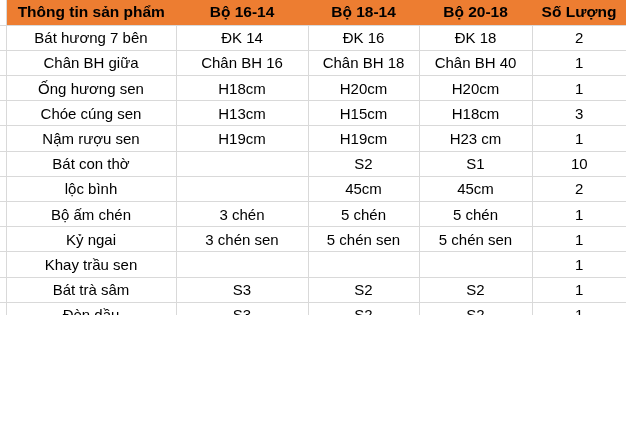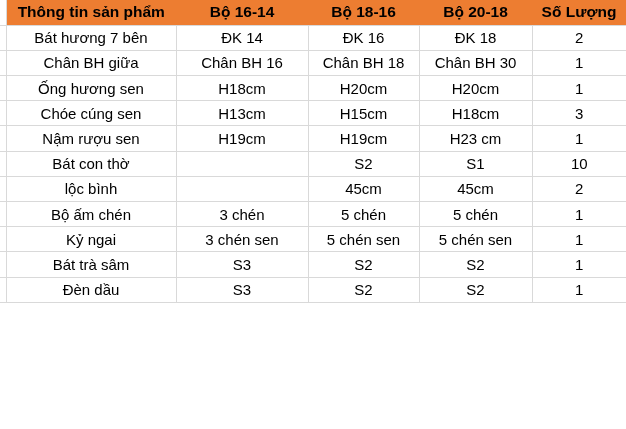--- a/index.html
+++ b/index.html
@@ -57,40 +57,40 @@
         <col class="c-set1">
       <col class="c-set2">
         <col class="c-set3">
         <col class="c-qty">
     </colgroup>
     <thead>
       <tr>
         <th class="gutter"></th>
         <th class="hdr">Thông tin sản phẩm</th>
         <th class="hdr">Bộ 16-14</th>
-        <th class="hdr">Bộ 18-16</th>
+        <th class="hdr">Bộ 18-14</th>
         <th class="hdr">Bộ 20-18</th>
         <th class="hdr">Số Lượng</th>
       </tr>
     </thead>
     <tbody>
         <tr>
           <td class="gutter"></td>
           <td class="cell">Bát hương 7 bên</td>
           <td class="cell">ĐK 14</td>
           <td class="cell">ĐK 16</td>
           <td class="cell">ĐK 18</td>
           <td class="cell">2</td>
         </tr>
         <tr>
           <td class="gutter"></td>
           <td class="cell">Chân BH giữa</td>
           <td class="cell">Chân BH 16</td>
           <td class="cell">Chân BH 18</td>
-          <td class="cell">Chân BH 30</td>
+          <td class="cell">Chân BH 40</td>
           <td class="cell">1</td>
         </tr>
         <tr>
           <td class="gutter"></td>
           <td class="cell">Ống hương sen</td>
           <td class="cell">H18cm</td>
           <td class="cell">H20cm</td>
           <td class="cell">H20cm</td>
           <td class="cell">1</td>
         </tr>
@@ -137,20 +137,28 @@
         <tr>
           <td class="gutter"></td>
           <td class="cell">Kỷ ngai</td>
           <td class="cell">3 chén sen</td>
           <td class="cell">5 chén  sen</td>
           <td class="cell">5 chén  sen</td>
           <td class="cell">1</td>
         </tr>
         <tr>
           <td class="gutter"></td>
+          <td class="cell">Khay trầu sen</td>
+          <td class="cell"></td>
+          <td class="cell"></td>
+          <td class="cell"></td>
+          <td class="cell">1</td>
+        </tr>
+        <tr>
+          <td class="gutter"></td>
           <td class="cell">Bát trà sâm</td>
           <td class="cell">S3</td>
           <td class="cell">S2</td>
           <td class="cell">S2</td>
           <td class="cell">1</td>
         </tr>
         <tr>
           <td class="gutter"></td>
           <td class="cell">Đèn dầu</td>
           <td class="cell">S3</td>

